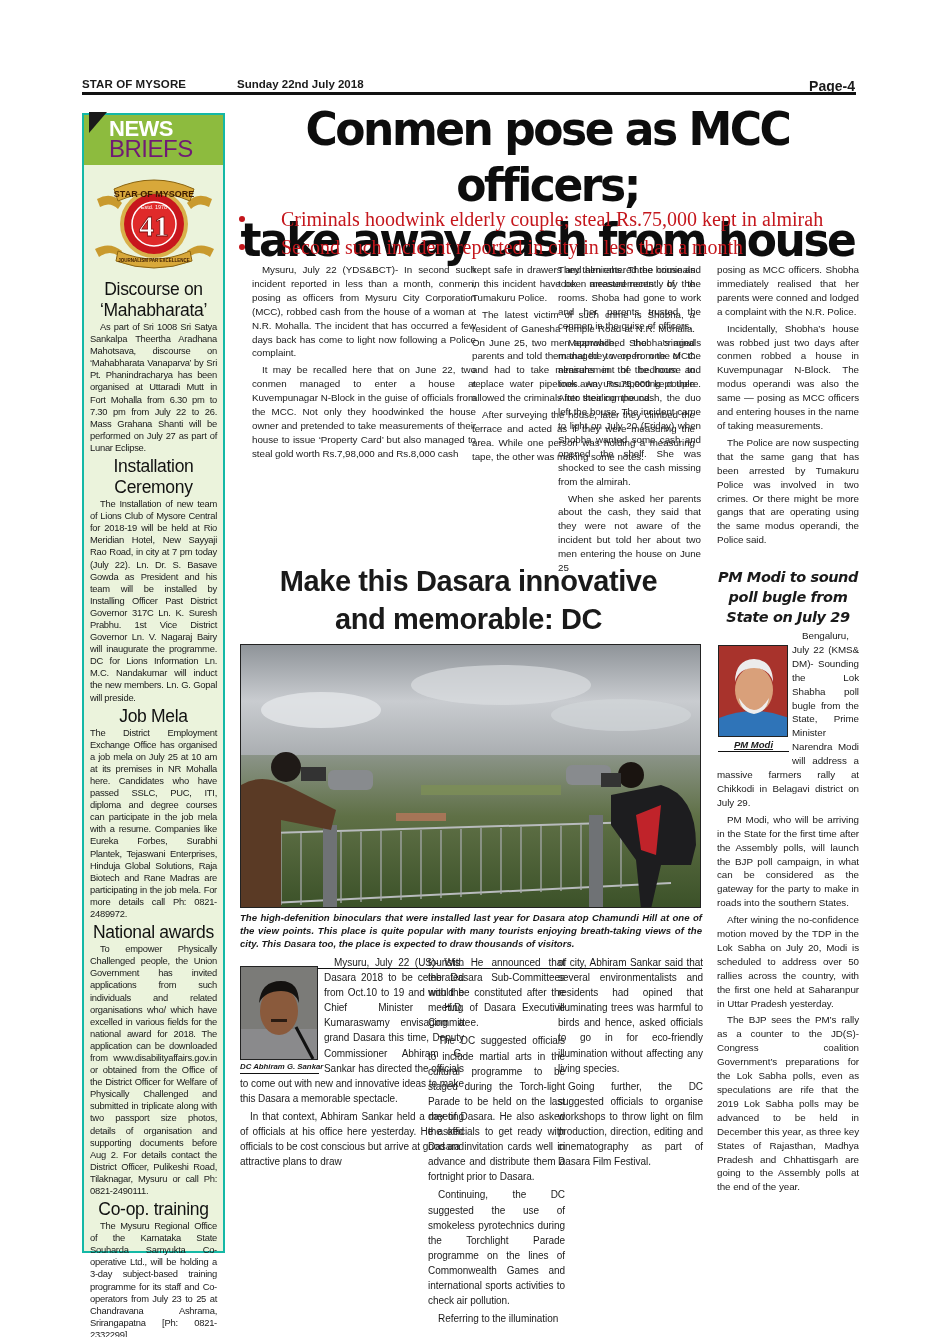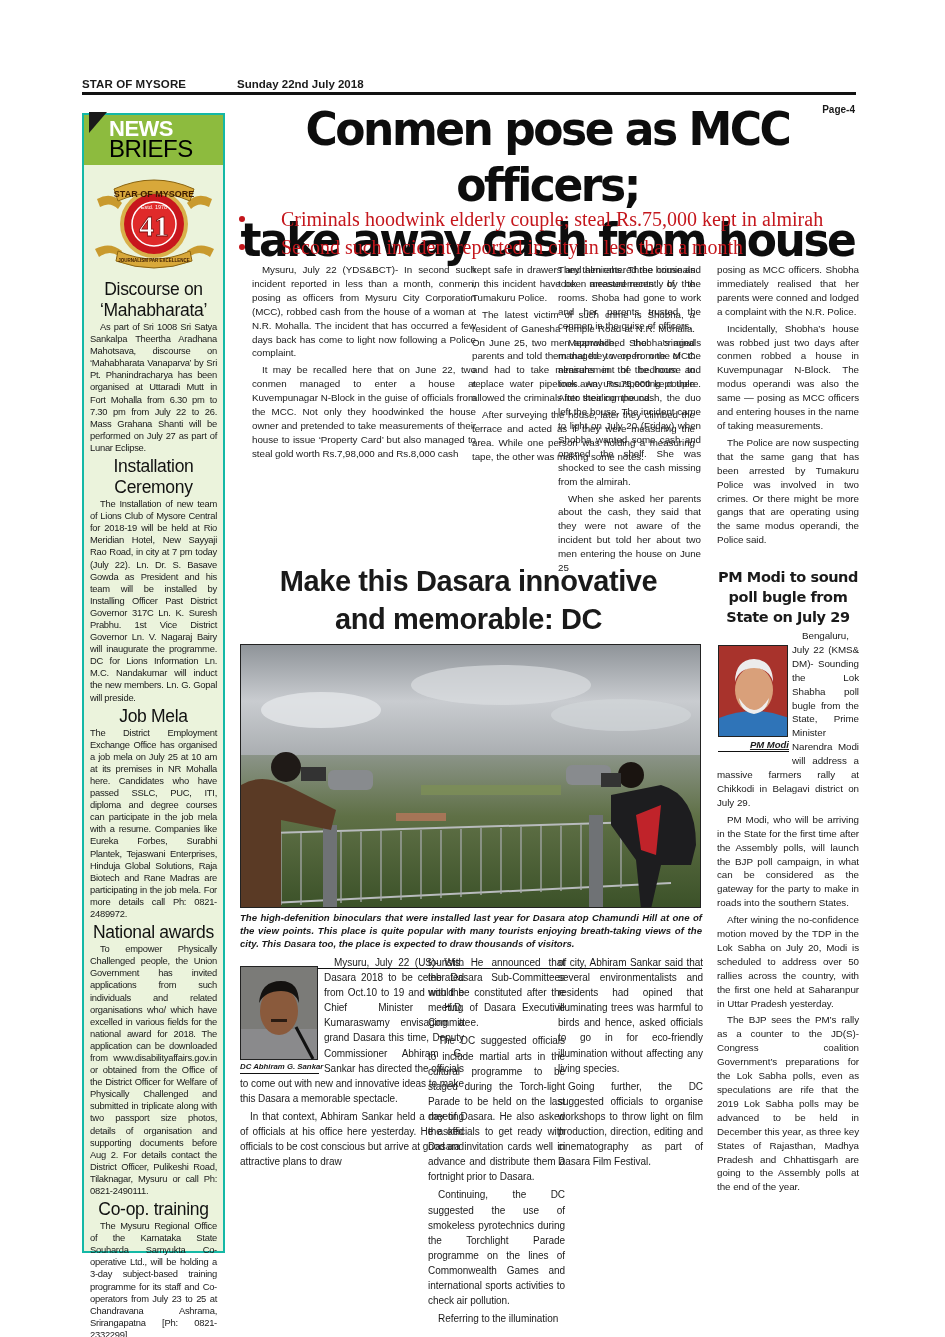--- a/index.html
+++ b/index.html
@@ -2,29 +2,29 @@
 <html><head>
 <meta charset="utf-8">
 <style>
   * { box-sizing: border-box; margin: 0; padding: 0; }
   html, body { width: 945px; height: 1337px; background: #ffffff; overflow: hidden; }
   body { position: relative; font-family: "Liberation Sans", sans-serif; color: #1a1a1a; }
 
   .masthead { position: absolute; left: 82px; top: 78px; width: 773px; height: 14px; }
   .masthead .paper { position: absolute; left: 0; top: 0; font-size: 11.5px; font-weight: bold; letter-spacing: 0.1px; }
   .masthead .date { position: absolute; left: 155px; top: 0; font-size: 11.5px; font-weight: bold; }
-  .masthead .page { position: absolute; right: 0; top: 0; font-size: 10px; font-weight: bold; margin-top: 26px; }
+  .masthead .page { position: absolute; right: 0; top: 0; font-size: 14px; font-weight: bold; }
   .masthead-rule { position: absolute; left: 82px; top: 92px; width: 774px; height: 3px; background: #111; }
 
   
   .briefs { position: absolute; left: 82px; top: 113px; width: 143px; height: 1140px; background: #ebf3dc; border: 2px solid #14b8a6; }
   .briefs-head { height: 50px; background: #8dbb3e; position: relative; }
   .briefs-corner { position: absolute; left: 5px; top: -3px; width: 0; height: 0; border-top: 21px solid #1a1a1a; border-right: 18px solid transparent; }
   .briefs-head .news { position: absolute; left: 25px; top: 1px; font-size: 22px; font-weight: bold; color: #fff; letter-spacing: -0.5px; }
-  .briefs-head .briefs-t { position: absolute; left: 25px; top: 20px; font-size: 24px; color: #000000; letter-spacing: -0.5px; }
+  .briefs-head .briefs-t { position: absolute; left: 25px; top: 20px; font-size: 24px; color: #701a75; letter-spacing: -0.5px; }
   .logo { position: relative; height: 108px; margin-top: 4px; }
   .logo svg { position: absolute; left: 8px; top: 0; }
   .brief { padding: 0 6px; }
   .brief h3 { font-weight: normal; font-size: 17.5px; line-height: 21px; color: #111; letter-spacing: -0.3px; margin-top: 2px; text-align: center; }
   .brief p { font-size: 9.4px; line-height: 12.1px; text-align: justify; letter-spacing: -0.25px; font-family: "Liberation Sans", sans-serif; }
   .brief p.ind { text-indent: 10px; }
 
   
   .headline { position: absolute; left: 235px; top: 105px; width: 625px; text-align: center; font-family: "DejaVu Sans", sans-serif; font-weight: bold; font-size: 44px; line-height: 53px; letter-spacing: -2.5px; color: #0d0d0d; transform: scaleY(1.05); }
   .bullets { position: absolute; left: 236px; top: 205px; width: 620px; }
@@ -32,23 +32,23 @@
   .bullets .b .dot { position: absolute; left: 3px; top: 11px; width: 6px; height: 6px; border-radius: 50%; background: #c4161c; }
 
   .col { position: absolute; font-size: 9.8px; line-height: 13.9px; text-align: justify; letter-spacing: -0.05px; }
   .col p { text-indent: 10px; margin-bottom: 3px; }
   .col p.noind { text-indent: 0; }
 
   .sub-head { position: absolute; left: 236px; top: 562px; width: 465px; text-align: center; font-size: 29px; font-weight: bold; line-height: 38px; letter-spacing: -0.4px; }
   .photo { position: absolute; left: 240px; top: 644px; width: 461px; height: 264px; border: 1px solid #222; overflow: hidden; }
   .caption { position: absolute; left: 240px; top: 911px; width: 462px; font-size: 9.6px; line-height: 13px; font-weight: bold; font-style: italic; text-align: justify; padding-bottom: 18px; border-bottom: 1.5px solid #111; }
 
-  .side-head { position: absolute; left: 713px; top: 567px; width: 150px; text-align: center; font-family: "DejaVu Sans", sans-serif; font-weight: bold; font-size: 14.5px; line-height: 20px; letter-spacing: -0.4px; }
+  .side-head { position: absolute; left: 713px; top: 567px; width: 150px; text-align: center; font-family: "DejaVu Sans", sans-serif; font-weight: bold; font-size: 14.5px; line-height: 20px; letter-spacing: -0.4px; font-style: italic; }
   .modi-photo { position: absolute; left: 718px; top: 645px; width: 70px; height: 92px; border: 1px solid #222; overflow: hidden; }
-  .modi-cap { position: absolute; left: 718px; top: 738px; width: 71px; font-size: 9.5px; font-weight: bold; font-style: italic; text-align: right; border-bottom: 1px solid #111; line-height: 13px; text-decoration: underline; }
+  .modi-cap { position: absolute; left: 718px; top: 738px; width: 71px; font-size: 9.5px; font-weight: bold; font-style: italic; text-align: center; border-bottom: 1px solid #111; line-height: 13px; text-decoration: underline; }
   .dc-photo { position: absolute; left: 240px; top: 966px; width: 78px; height: 94px; border: 1px solid #222; overflow: hidden; }
   .dc-cap { position: absolute; left: 240px; top: 1061px; width: 79px; font-size: 7.8px; font-weight: bold; font-style: italic; border-bottom: 1px solid #111; line-height: 12px; white-space: nowrap; }
 </style>
 </head>
 <body>
 
 <div class="masthead">
   <span class="paper">STAR OF MYSORE</span>
   <span class="date">Sunday 22nd July 2018</span>
   <span class="page">Page-4</span>

